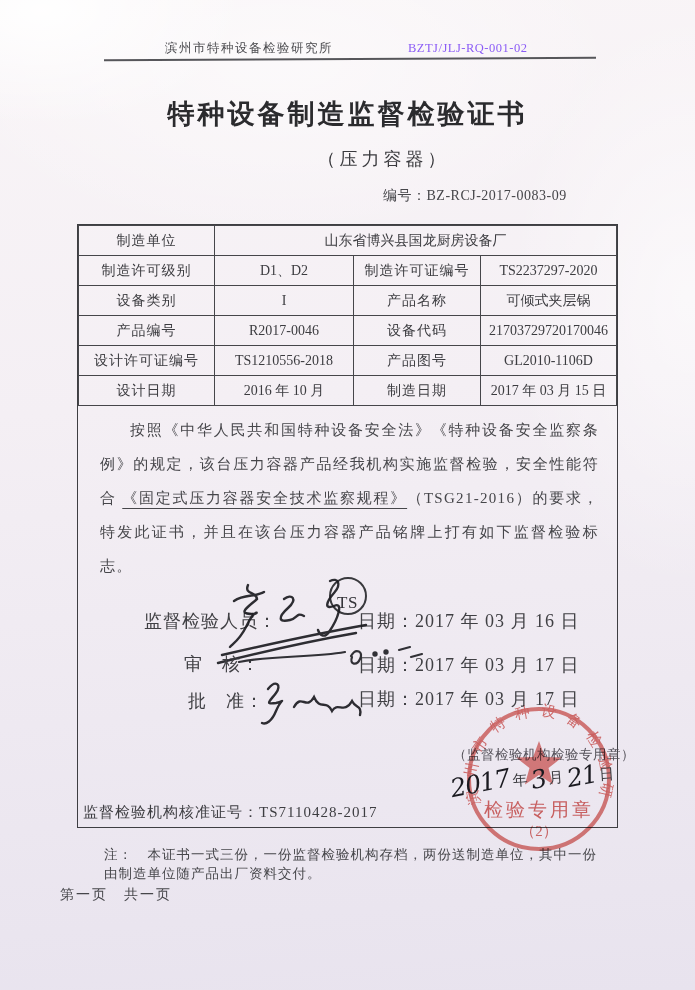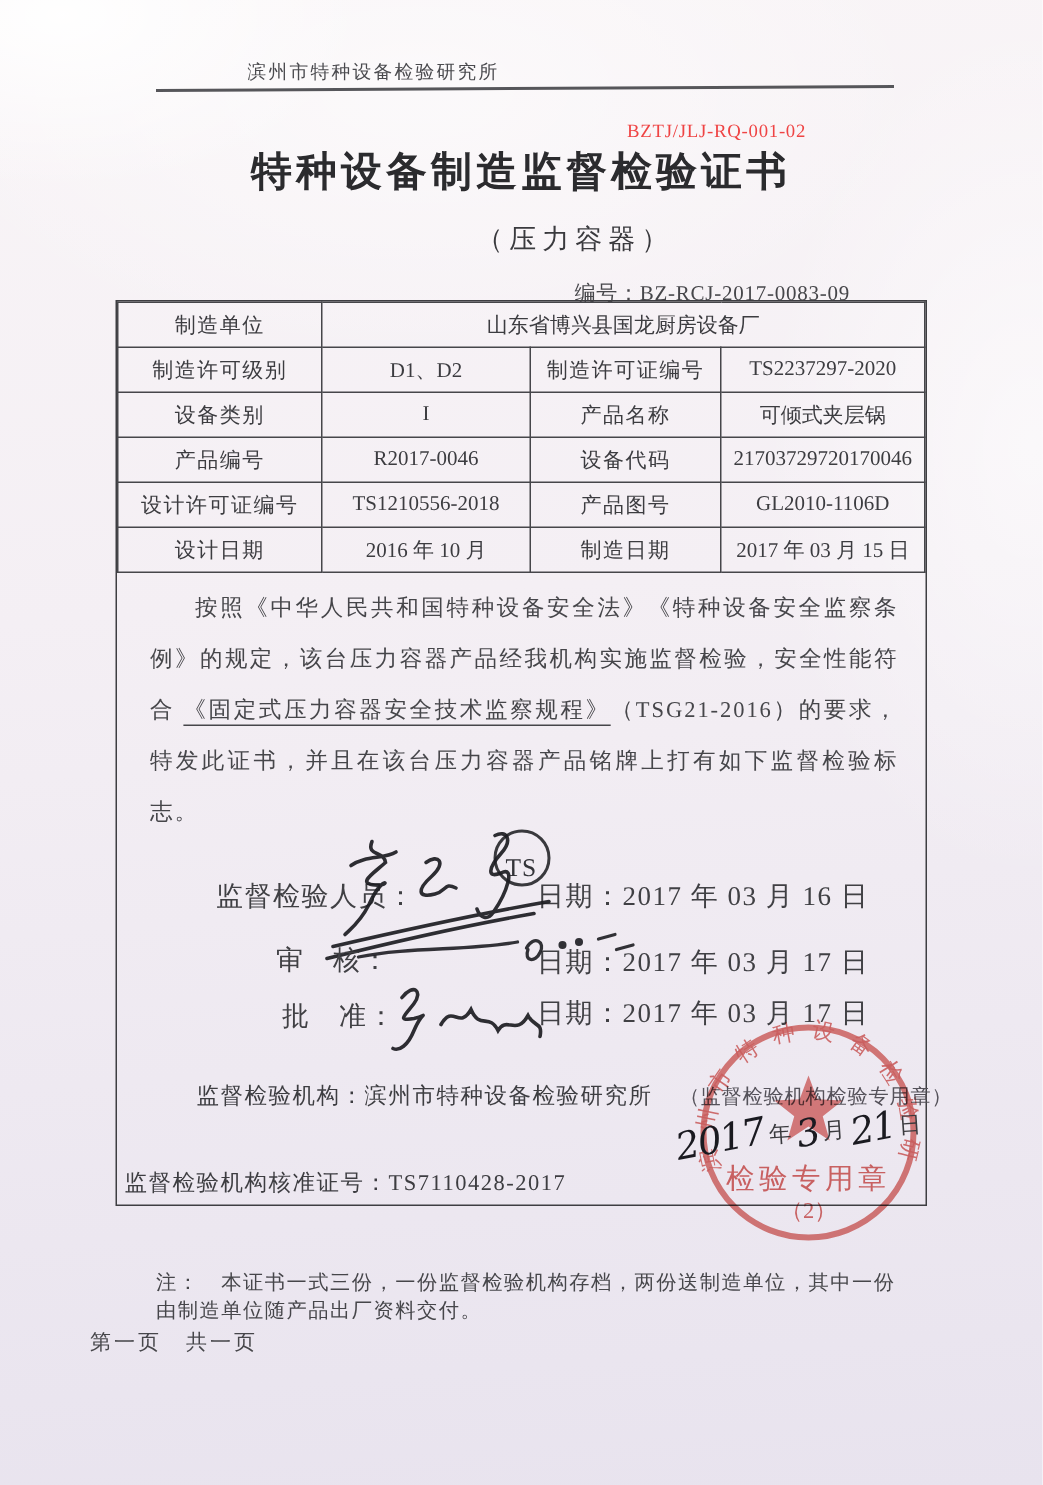--- a/index.html
+++ b/index.html
@@ -9,29 +9,29 @@
     color:#3c3c40;
     background:
       radial-gradient(ellipse 320px 180px at 6% 1%, rgba(255,255,255,.95) 0%, rgba(255,255,255,0) 65%),
       radial-gradient(ellipse 260px 420px at 99% 30%, rgba(255,255,255,.55) 0%, rgba(255,255,255,0) 70%),
       radial-gradient(ellipse 500px 260px at 40% 6%, rgba(255,255,255,.5) 0%, rgba(255,255,255,0) 70%),
       linear-gradient(176deg,#f9f5f7 0%,#f4eff4 40%,#eee9f1 70%,#e8e3ee 100%);
   }
   .abs{position:absolute;}
   
   .hdr-org{left:165px; top:40px; font-size:12.5px; letter-spacing:1.5px; color:#4a4a4e;}
-  .hdr-code{left:418px; top:41px; font-size:12.5px; letter-spacing:.5px; color:#ef4444;margin-top:39px;}
+  .hdr-code{left:408px; top:41px; font-size:12.5px; letter-spacing:.5px; color:#8b5cf6;}
   .hdr-rule{left:104px; top:58px; width:492px; height:2px; background:#56565a; transform:rotate(-.3deg);}
   
   .title{left:0; top:96px; width:695px; text-align:center; font-family:"Liberation Sans","DejaVu Sans",sans-serif;
          font-weight:bold; font-size:27px; letter-spacing:3px; color:#2b2b2e;}
   .subtitle{left:0; top:147px; width:695px; text-align:center; font-size:18px; letter-spacing:4px; color:#3a3a3e;padding-left:36px;}
   .certno{left:383px; top:187px; font-size:14px; letter-spacing:.5px; color:#46464a;}
   
-  .mainbox{left:77px; top:200px; width:541px; height:604px; border:1.5px solid #3e3e42; box-sizing:border-box;}
+  .mainbox{left:77px; top:224px; width:541px; height:604px; border:1.5px solid #3e3e42; box-sizing:border-box;}
   table.grid{border-collapse:collapse; width:538px; table-layout:fixed; margin:0;}
   table.grid td{border:1px solid #46464a; height:29px; text-align:center; font-size:14px;
                 padding:0 2px; overflow:hidden; white-space:nowrap; color:#3c3c40;}
   td.lbl{letter-spacing:1px;}
   .faded{color:#8f8b92;}
   .semi{color:#5d5a60;}
   
   .statement{margin:7px 18px 0 22px; font-size:15px; line-height:34px; letter-spacing:1.3px;
              text-align:justify; text-indent:2em; color:#46464a;}
   .statement .ul{text-decoration:underline; text-underline-offset:5px;font-family:Liberation Serif, serif;}
@@ -158,21 +158,20 @@
   <div class="abs sigline approver-label">批　准：</div>
   <div class="abs sigline approver-date"><span>日期：</span><span>2017 年 03 月 17 日</span></div>
 
   <svg class="abs sig-svg sig3" width="125" height="60" viewBox="0 0 125 60">
     <g fill="none" stroke="#1d1d22" stroke-width="2.4" stroke-linecap="round" opacity=".92">
       <path d="M22,14 C30,4 36,10 30,18 C24,26 18,30 30,28 C40,26 36,22 30,36 C26,46 20,50 16,48"></path>
       <path d="M48,32 C56,18 60,36 68,22 C74,36 80,24 86,36 C92,26 98,40 106,26 C110,34 116,30 114,40"></path>
     </g>
   </svg>
 
-  <div class="abs agency-line"><span>监督检验机构：</span><span>滨州市特种设备检验研究所</span></div>
   <div class="abs seal-caption">（监督检验机构检验专用章）</div>
   <div class="abs approval-line"><span>监督检验机构核准证号：</span><span>TS7110428-2017</span></div>
 
   <svg class="abs seal-wrap" width="152" height="152" viewBox="0 0 152 152">
     <circle cx="76" cy="76" r="70" fill="none" stroke="#d4524e" stroke-width="4" opacity=".85"></circle>
     <defs>
         <path id="ringPath" d="M 20.4,105.6 A 63,63 0 1 1 131.6,105.6"></path>
       </defs>
     <text font-size="15" fill="#d4524e" letter-spacing="10" opacity=".9" style="font-family:'Liberation Serif','DejaVu Serif',serif;">
       <textPath href="#ringPath" startOffset="6">滨州市特种设备检验研究所</textPath>

